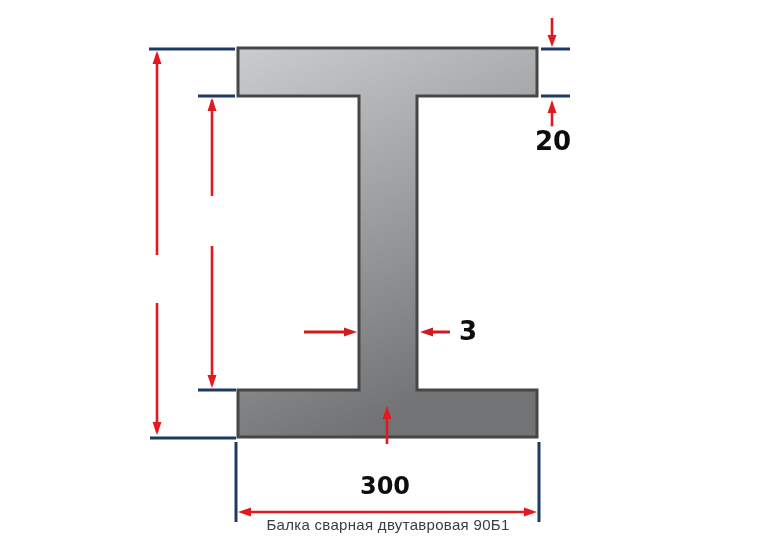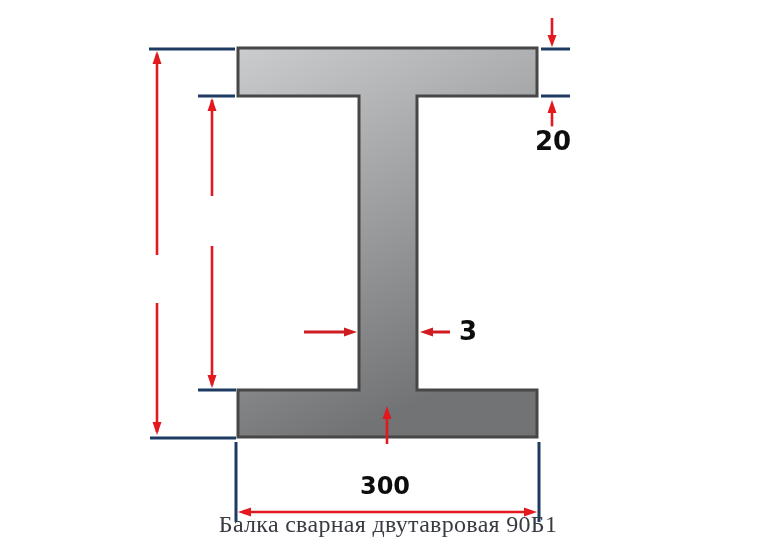--- a/index.html
+++ b/index.html
@@ -52,23 +52,23 @@
     line-height: 1.05;
     color: var(--label-text, #0d0d0d);
     background: var(--background, #ffffff);
     padding: 5px 6px;
     white-space: nowrap;
   }
   .dim-label.small { font-size: 26px; padding: 2px 5px; }
   .caption {
     position: absolute;
     transform: translate(-50%, -50%);
-    font-family: Liberation Serif, serif;
+    font-family: Liberation Sans, sans-serif;
     font-weight: 400;
-    font-size: 24px;
+    font-size: 15px;
     letter-spacing: 0.3px;
     color: var(--caption-text, #383c42);
     white-space: nowrap;
   }
   .pos-893    { left: 156px; top: 287px; }
   .pos-853    { left: 210px; top: 221px; }
   .pos-20     { left: 553px; top: 142px; }
   .pos-16     { left: 468px; top: 332px; }
   .pos-300    { left: 385px; top: 464px; margin-top: 23px; }
   .pos-caption{ left: 388px; top: 524px; }

